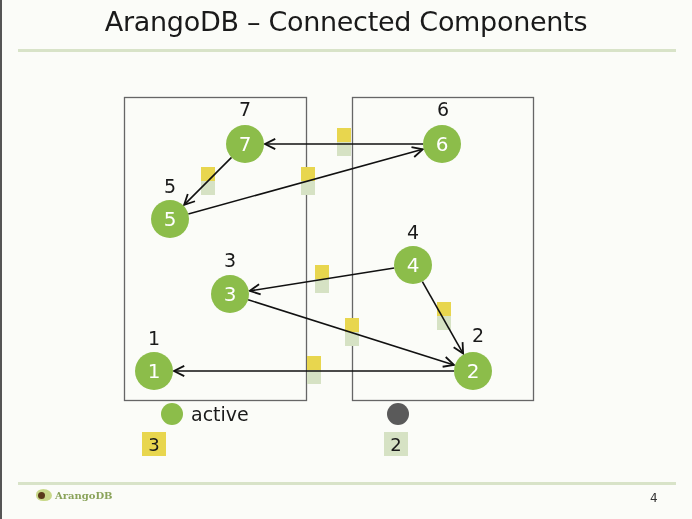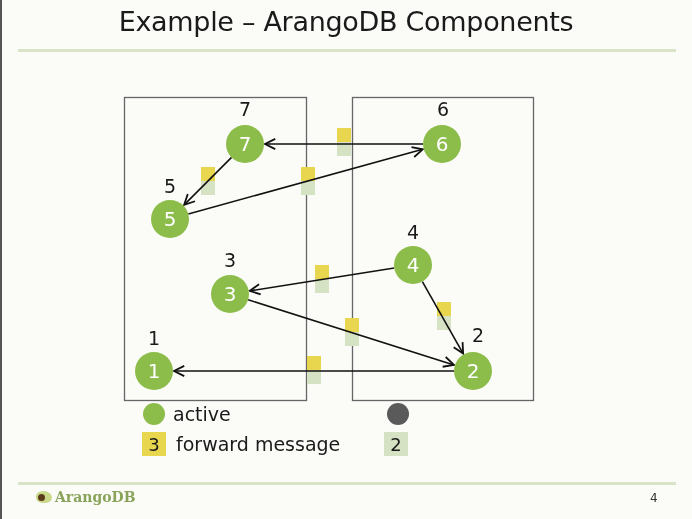--- a/index.html
+++ b/index.html
@@ -6,30 +6,30 @@
   body{width:692px;height:519px;background:#fbfcf8;position:relative;overflow:hidden;font-family:"DejaVu Sans",sans-serif;}
   .frame-left{position:absolute;left:0;top:0;width:2px;height:519px;background:#555;}
   .title{position:absolute;left:0;top:6px;width:692px;text-align:center;font-size:27px;color:#1a1a1a;letter-spacing:-0.3px;}
   .rule{position:absolute;left:18px;width:658px;height:3px;background:#d8e3c8;}
   .rule.top{top:49px;}
   .rule.bottom{top:482px;}
   svg.diagram{position:absolute;left:0;top:0;}
   .legend-item{position:absolute;font-size:19px;color:#1a1a1a;display:flex;align-items:center;}
   .dot{width:22px;height:22px;border-radius:50%;margin-right:8px;}
   .sq{width:24px;height:24px;display:flex;align-items:center;justify-content:center;font-size:18px;margin-right:10px;}
-  .logo{position:absolute;left:36px;top:489px;display:flex;align-items:center;font-family:"DejaVu Serif",serif;font-weight:bold;font-size:14px;color:#8aa35a;}
+  .logo{position:absolute;left:36px;top:489px;display:flex;align-items:center;font-family:"DejaVu Serif",serif;font-weight:bold;font-size:10px;color:#8aa35a;}
   .avocado{width:16px;height:12px;border-radius:50% 60% 50% 50%;background:#c9d98a;position:relative;margin-right:3px;}
   .avocado::after{content:"";position:absolute;left:2px;top:3px;width:7px;height:7px;border-radius:50%;background:#5a3a1a;}
   .page-num{position:absolute;left:650px;top:491px;font-size:12px;color:#333;}
 </style>
 </head>
 <body>
 
 <div class="frame-left"></div>
-<div class="title">Example – ArangoDB Components</div>
+<div class="title">ArangoDB – Connected Components</div>
 <div class="rule top"></div>
 
 <svg class="diagram" width="692" height="519">
   <defs>
     <marker id="arr" viewBox="0 0 10 10" refX="9" refY="5" markerWidth="8" markerHeight="8" orient="auto-start-reverse">
       <path d="M1,1 L9,5 L1,9" fill="none" stroke="#111" stroke-width="1.4"></path>
     </marker>
   </defs>
   <rect x="124.5" y="97.5" width="182" height="303" fill="none" stroke="#666" stroke-width="1.3"></rect>
   <rect x="352.5" y="97.5" width="181" height="303" fill="none" stroke="#666" stroke-width="1.3"></rect>
@@ -90,30 +90,29 @@
         <text x="413" y="239" text-anchor="middle" fill="#1a1a1a" font-size="19" font-family="DejaVu Sans, sans-serif">4</text>
       </g>
       <g>
         <circle cx="473" cy="371" r="19" fill="#8cbd4a"></circle>
         <text x="473" y="378" text-anchor="middle" fill="#fff" font-size="20" font-family="DejaVu Sans, sans-serif">2</text>
         <text x="478" y="342" text-anchor="middle" fill="#1a1a1a" font-size="19" font-family="DejaVu Sans, sans-serif">2</text>
       </g>
     </g>
 </svg>
 
-<div class="legend-item" style="left:143px;top:403px;justify-content:center;">
+<div class="legend-item" style="left:161px;top:403px;justify-content:center;">
   <span class="dot" id="dot-active" style="background: rgb(140, 189, 74);"></span>
   <span>active</span>
 </div>
 <div class="legend-item" style="left:387px;top:403px;">
   <span class="dot" id="dot-inactive" style="background: rgb(90, 90, 90);"></span>
 </div>
 <div class="legend-item" style="left:142px;top:432px;">
   <span class="sq" id="sq-forward" style="background: rgb(232, 214, 78);">3</span>
-  <span>forward message</span>
 </div>
 <div class="legend-item" style="left:384px;top:432px;">
   <span class="sq" id="sq-backward" style="background: rgb(214, 226, 196);">2</span>
 </div>
 
 <div class="rule bottom"></div>
 <div class="logo">
   <span class="avocado"></span>
   <span>ArangoDB</span>
 </div>

